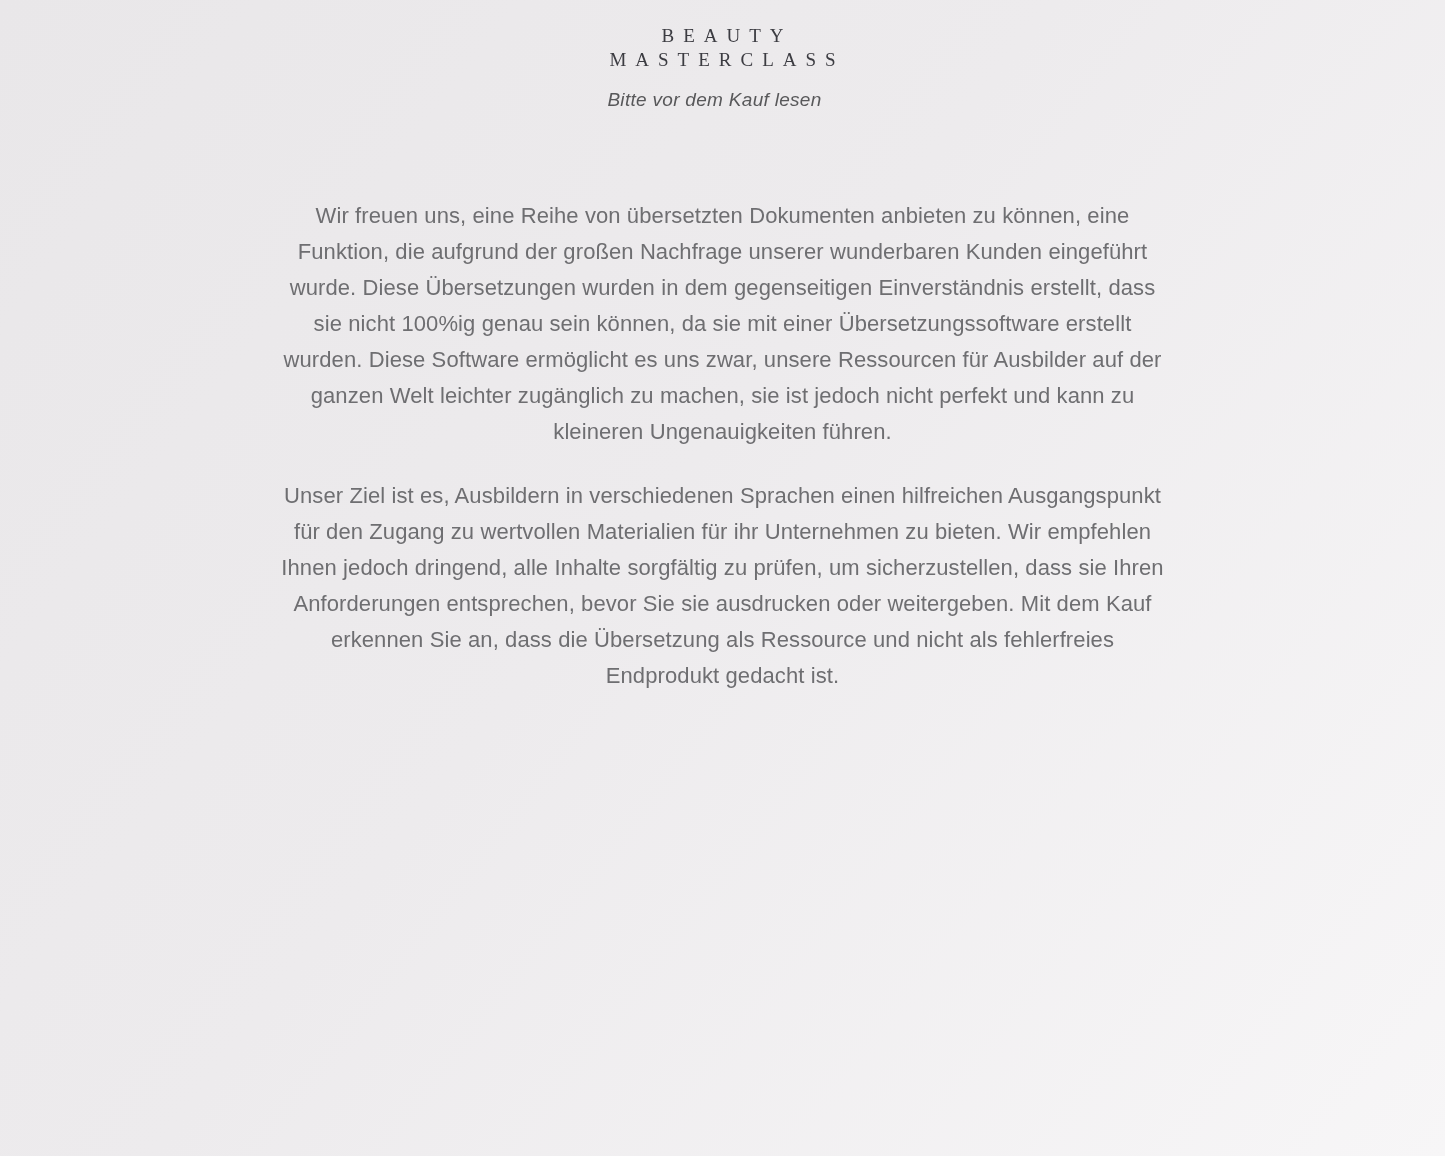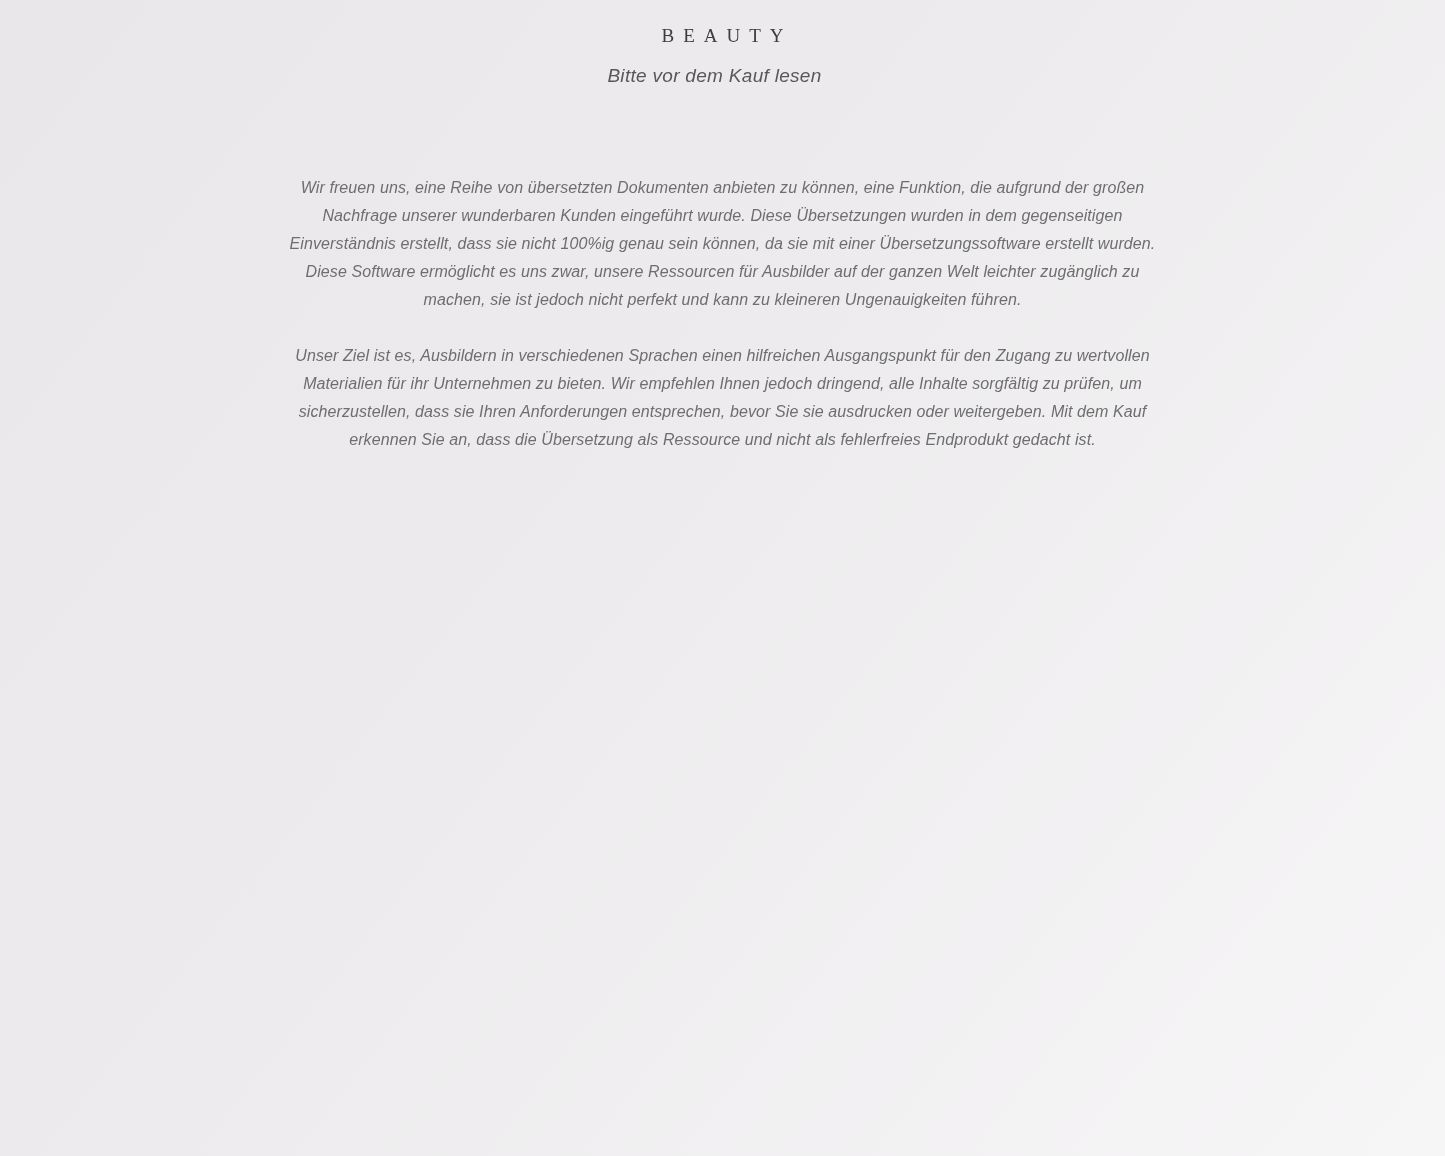--- a/index.html
+++ b/index.html
@@ -56,38 +56,38 @@
     letter-spacing: 0.3px;
   }
   
   .body-copy {
     width: 884px;
     margin: 86px auto 0 auto;
   }
   .body-copy p {
     margin: 0 0 28px 0;
     font-family: "Liberation Sans", sans-serif;
-    font-size: 16px;
-    line-height: 28px;
+    font-size: 22px;
+    line-height: 36px;
     color: #6e6e71;
     letter-spacing: 0.1px;
     text-align: center;
-    font-style: italic;
   }
   .body-copy p:last-child {
     margin-bottom: 0;
   }
 </style>
 </head>
 <body>
 
 <div class="page">
 
   <header class="logo">
     <div class="line">BEAUTY</div>
+    <div class="line">MASTERCLASS</div>
   </header>
 
 
   <p class="subtitle">Bitte vor dem Kauf lesen</p>
 
   <main class="body-copy">
     <p>Wir freuen uns, eine Reihe von übersetzten Dokumenten anbieten zu können, eine Funktion, die aufgrund der großen Nachfrage unserer wunderbaren Kunden eingeführt wurde. Diese Übersetzungen wurden in dem gegenseitigen Einverständnis erstellt, dass sie nicht 100%ig genau sein können, da sie mit einer Übersetzungssoftware erstellt wurden. Diese Software ermöglicht es uns zwar, unsere Ressourcen für Ausbilder auf der ganzen Welt leichter zugänglich zu machen, sie ist jedoch nicht perfekt und kann zu kleineren Ungenauigkeiten führen.</p>
     <p>Unser Ziel ist es, Ausbildern in verschiedenen Sprachen einen hilfreichen Ausgangspunkt für den Zugang zu wertvollen Materialien für ihr Unternehmen zu bieten. Wir empfehlen Ihnen jedoch dringend, alle Inhalte sorgfältig zu prüfen, um sicherzustellen, dass sie Ihren Anforderungen entsprechen, bevor Sie sie ausdrucken oder weitergeben. Mit dem Kauf erkennen Sie an, dass die Übersetzung als Ressource und nicht als fehlerfreies Endprodukt gedacht ist.</p>
   </main>
 

